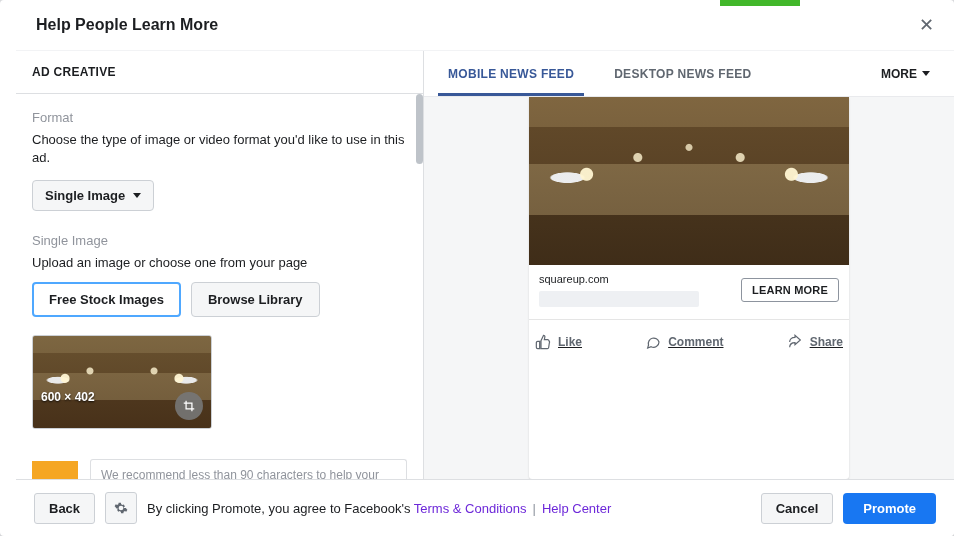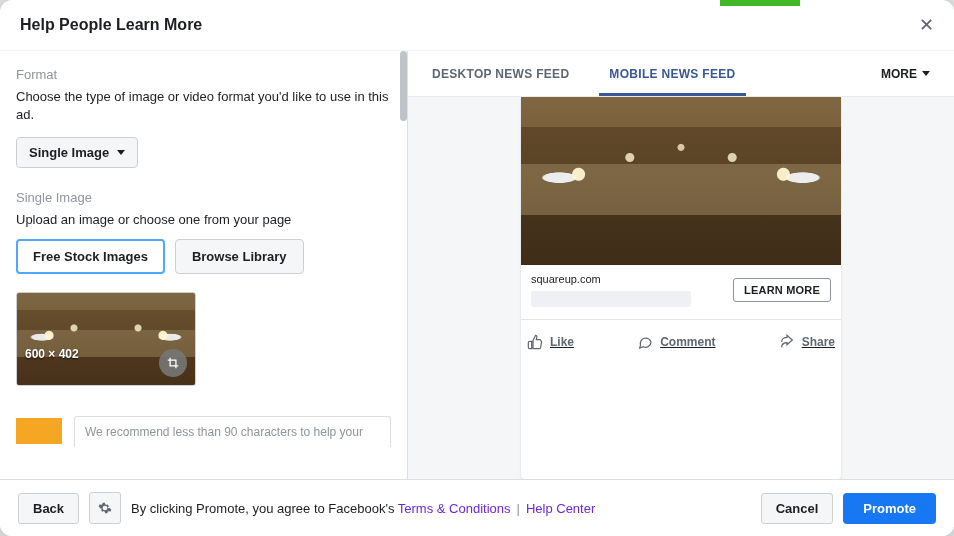--- a/index.html
+++ b/index.html
@@ -1,17 +1,17 @@
 <!DOCTYPE html>
 <html><head>
 <meta charset="utf-8">
 <style>
   * { box-sizing: border-box; margin: 0; padding: 0; }
   body { font-family: Helvetica, Arial, sans-serif; background: #e9eaed; color: #1c1e21; }
-  .modal { width: 954px; height: 536px; background: #fff; border-radius: 12px; overflow: hidden; position: relative; display: flex; flex-direction: column; box-shadow: 0 2px 26px rgba(0,0,0,.3); }
+  .modal { width: 954px; height: 536px; background: #fff; border-radius: 4px; overflow: hidden; position: relative; display: flex; flex-direction: column; box-shadow: 0 2px 26px rgba(0,0,0,.3); padding-left: 16px; }
   .green-strip { position: absolute; top: 0; left: 720px; width: 80px; height: 6px; background: #42b72a; }
   .header { display: flex; align-items: center; justify-content: space-between; padding: 14px 20px; border-bottom: 1px solid #f2f3f5; }
   .header h1 { font-size: 16px; font-weight: bold; color: #1c1e21; }
   .close { color: #606770; font-size: 18px; cursor: pointer; }
   .body { flex: 1; display: flex; min-height: 0; }
   .left { width: 408px; border-right: 1px solid #dddfe2; display: flex; flex-direction: column; position: relative; background: #fff; }
   .left-scroll { flex: 1; overflow: hidden; display: flex; flex-direction: column; }
   .ad-creative-head { padding: 14px 16px; font-size: 12px; font-weight: bold; letter-spacing: .3px; color: #1c1e21; text-transform: uppercase; border-bottom: 1px solid #dddfe2; background: #fff; }
   .left-inner { padding: 16px; position: relative; }
   .left-inner .scroll-fake { position: absolute; top: 0; right: 0; width: 7px; height: 70px; background: #bec3c9; border-radius: 4px; }
@@ -84,20 +84,21 @@
 
   <div class="header">
     <h1>Help People Learn More</h1>
     <span class="close">✕</span>
   </div>
 
   <div class="body">
 
     <div class="left">
       <div class="left-scroll">
+        <div class="ad-creative-head">AD CREATIVE</div>
         <div class="left-inner">
           <div class="scroll-fake"></div>
 
           <div class="sec-label">Format</div>
           <div class="sec-desc">Choose the type of image or video format you'd like to use in this ad.</div>
           <div class="dropdown">
             <span>Single Image</span>
             <span class="caret"></span>
           </div>
 
@@ -123,22 +124,22 @@
           <div class="rec-row">
             <div class="orange-sq"></div>
             <div class="rec-txt">We recommend less than 90 characters to help your</div>
           </div>
         </div>
       </div>
     </div>
 
     <div class="right">
       <div class="tabs">
+        <div class="tab active">MOBILE NEWS FEED</div>
         <div class="tab">DESKTOP NEWS FEED</div>
-        <div class="tab active">MOBILE NEWS FEED</div>
         <div class="spacer"></div>
         <div class="more">
           <span>MORE</span>
           <span class="caret"></span>
         </div>
       </div>
 
       <div class="preview-area">
         <div class="card">
           <div class="hero"></div>

